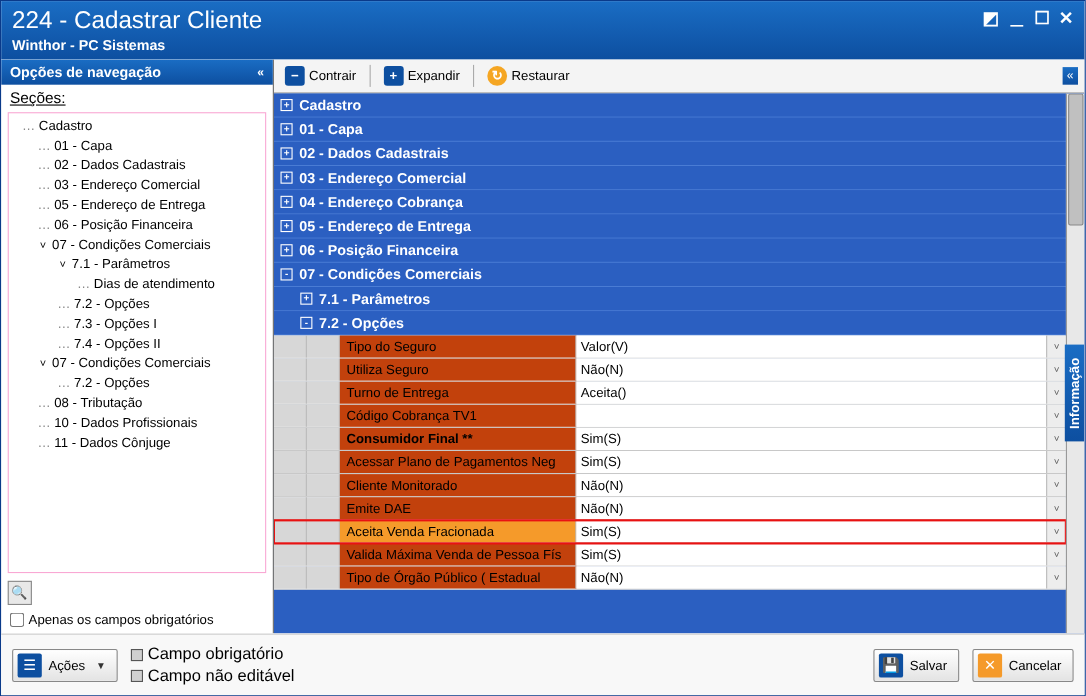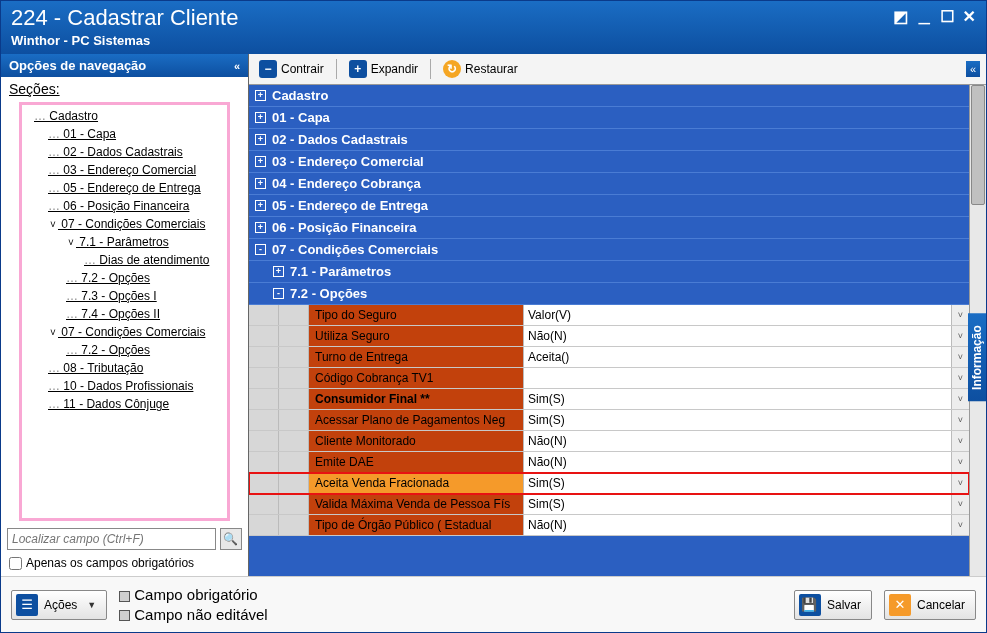--- a/index.html
+++ b/index.html
@@ -8,21 +8,21 @@
   .title-left { padding: 4px 0 6px 0; }
   .title-main { font-size: 22px; font-weight: normal; }
   .title-sub { font-size: 13px; font-weight: bold; margin-top: 2px; }
   .title-buttons { display: flex; gap: 8px; padding-top: 6px; color: #fff; font-weight: bold; }
   .title-buttons span { cursor: pointer; font-size: 16px; }
   .body { flex: 1; display: flex; overflow: hidden; }
   .nav-col { width: 248px; border-right: 1px solid #666; display: flex; flex-direction: column; }
   .nav-header { background: linear-gradient(to bottom,#1a6dc4,#0d4fa0); color:#fff; font-size:13px; font-weight:bold; padding: 4px 8px; display:flex; justify-content:space-between; align-items:center; }
   .nav-header .chev { font-size: 11px; }
   .secoes-label { font-size: 14px; padding: 4px 8px 2px 8px; text-decoration: underline; }
-  .tree-box { flex:1; margin:3px 18px; border:3px solid #f9a8d4; background:#fff; overflow:hidden; position:relative;text-decoration:underline; }
+  .tree-box { flex:1; margin:3px 6px; border:1px solid #f9a8d4; background:#fff; overflow:hidden; position:relative; }
   .tree { font-size: 12px; color:#000; padding: 2px 0; overflow-y:scroll; height:100%; }
   .tree-item { padding: 2px 0 2px 12px; white-space: nowrap; cursor:pointer; }
   .tree-item .dots { color:#888; }
   .lvl1 { padding-left: 26px; }
   .lvl2 { padding-left: 44px; }
   .lvl3 { padding-left: 62px; }
   .tree .caret { display:inline-block; width:10px; text-align:center; font-size:10px; color:#000; }
   .search-row { display:flex; align-items:center; padding: 4px 6px; gap:4px; }
   .search-row input { flex:1; font-size:12px; font-style:italic; color:#666; padding:3px 4px; border:1px solid #888; }
   .search-btn { width:22px; height:22px; border:1px solid #888; background:#e8e8e8; display:flex; align-items:center; justify-content:center; font-size:12px; cursor:pointer; }
@@ -104,21 +104,20 @@
           <div class="tree-item lvl2"><span class="dots">…</span> 7.3 - Opções I</div>
           <div class="tree-item lvl2"><span class="dots">…</span> 7.4 - Opções II</div>
           <div class="tree-item lvl1"><span class="caret">˅</span> 07 - Condições Comerciais</div>
           <div class="tree-item lvl2"><span class="dots">…</span> 7.2 - Opções</div>
           <div class="tree-item lvl1"><span class="dots">…</span> 08 - Tributação</div>
           <div class="tree-item lvl1"><span class="dots">…</span> 10 - Dados Profissionais</div>
           <div class="tree-item lvl1"><span class="dots">…</span> 11 - Dados Cônjuge</div>
         </div>
     </div>
     <div class="search-row">
-      <input type="text" placeholder="Localizar campo (Ctrl+F)" style="">
       <div class="search-btn">
         <span>🔍</span>
       </div>
     </div>
     <div class="chk-row">
       <input type="checkbox" style="">
       <span>Apenas os campos obrigatórios</span>
     </div>
   </div>
 

